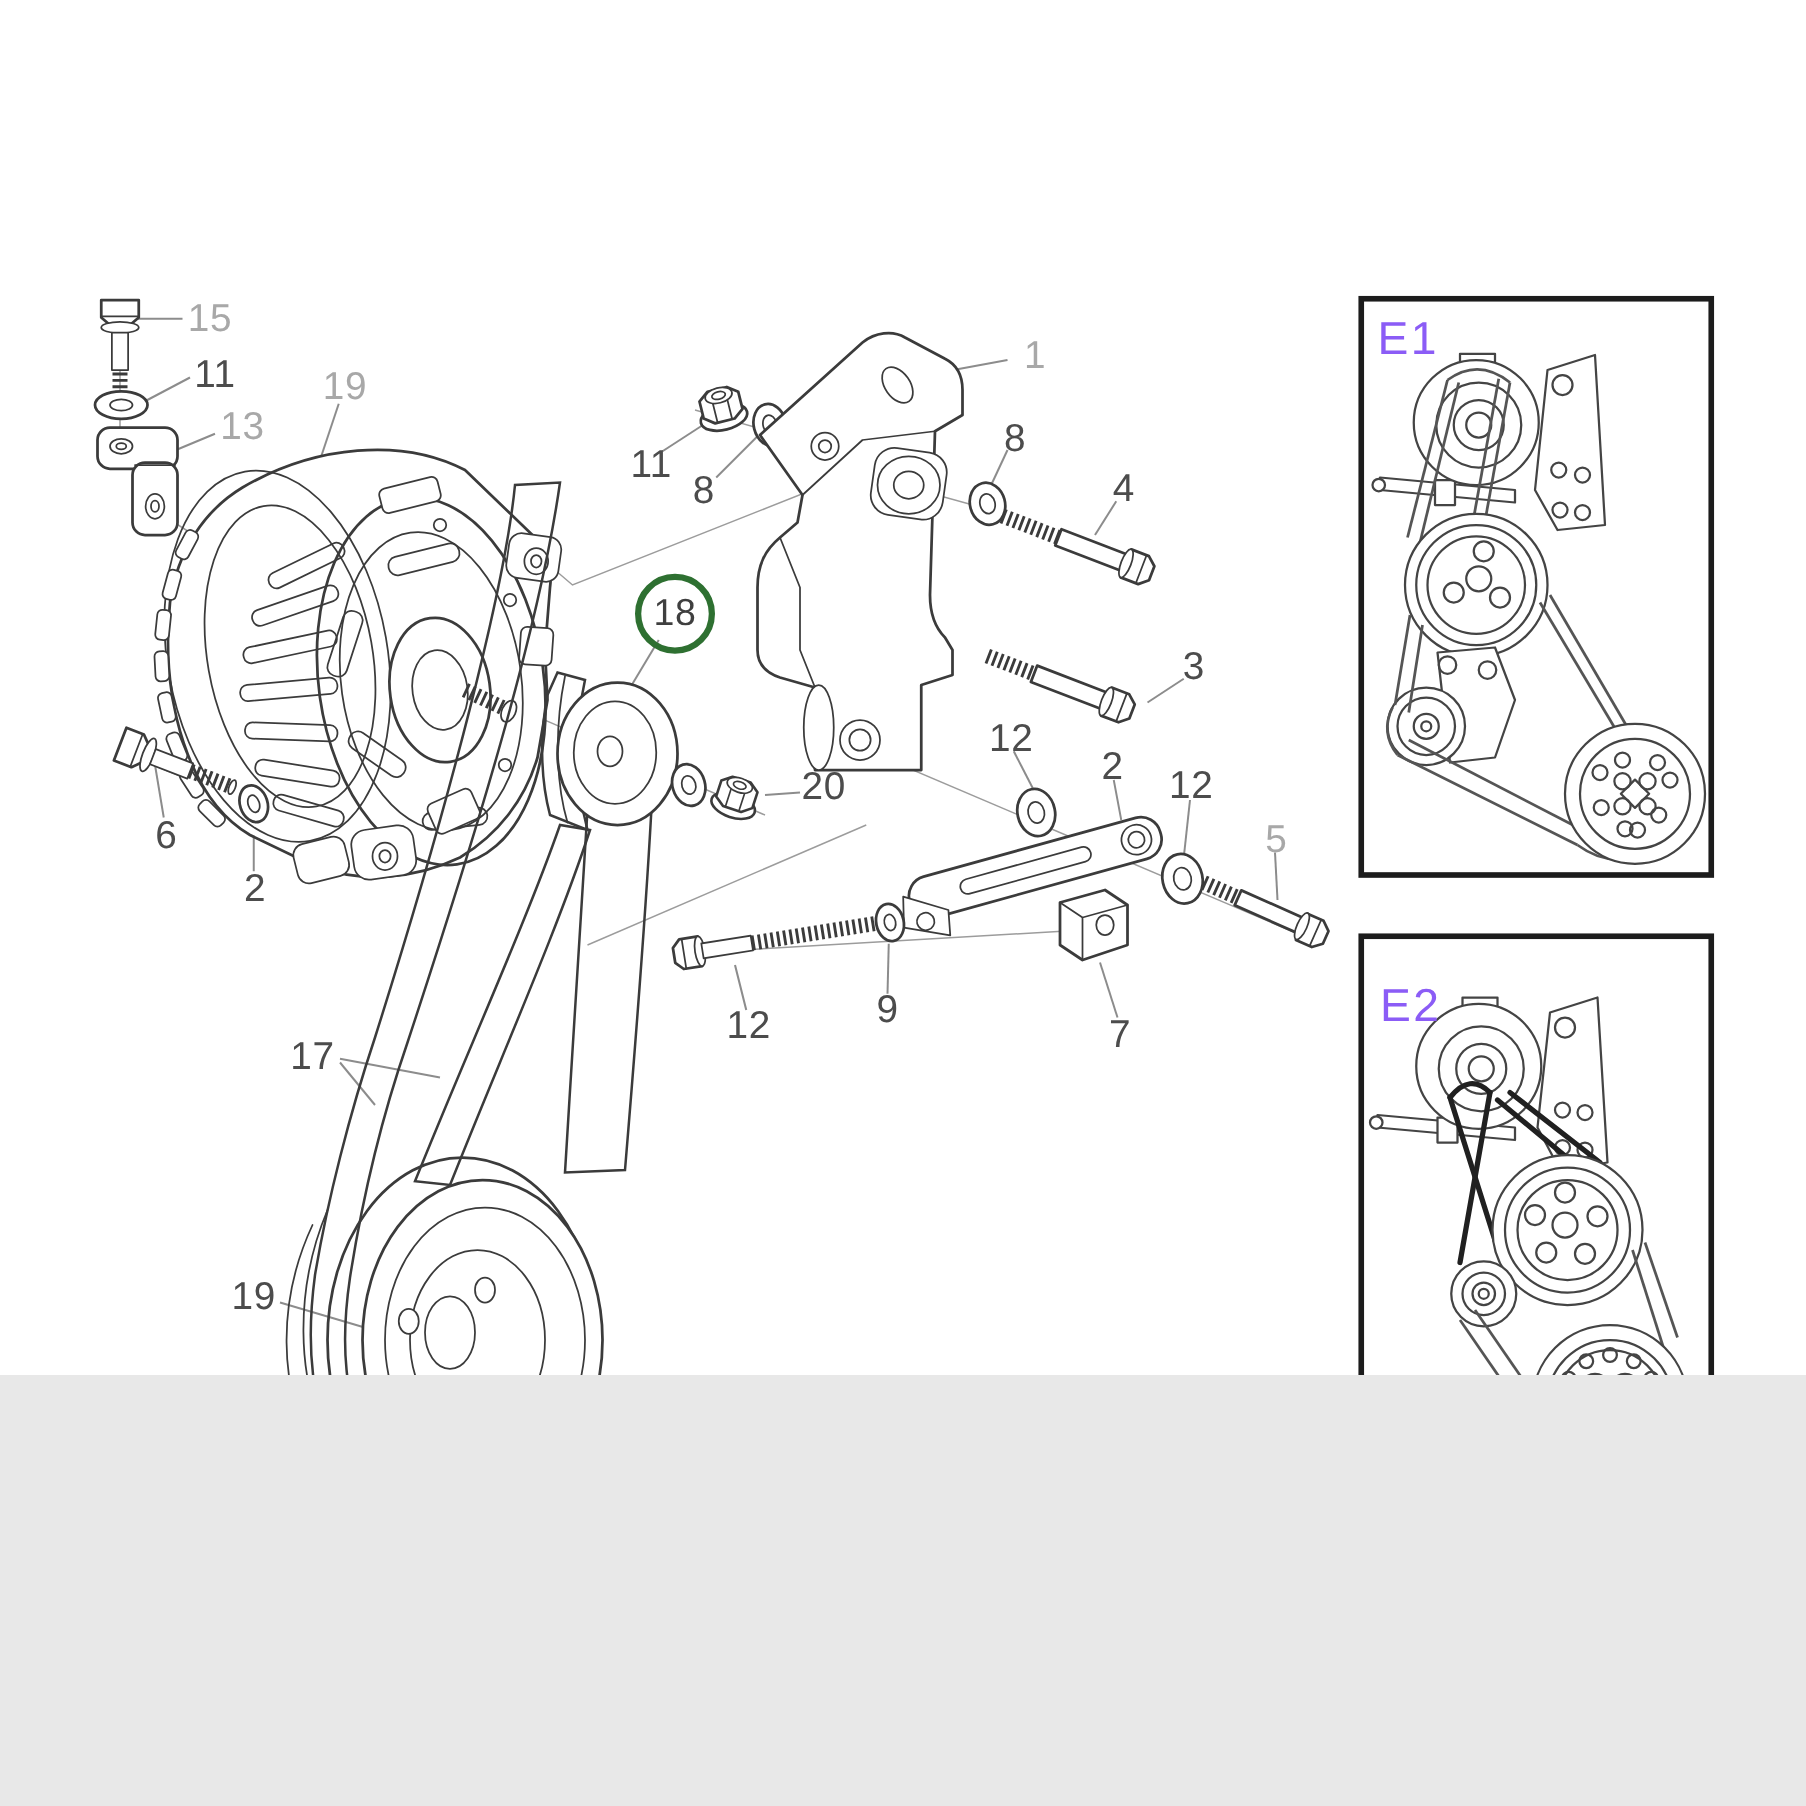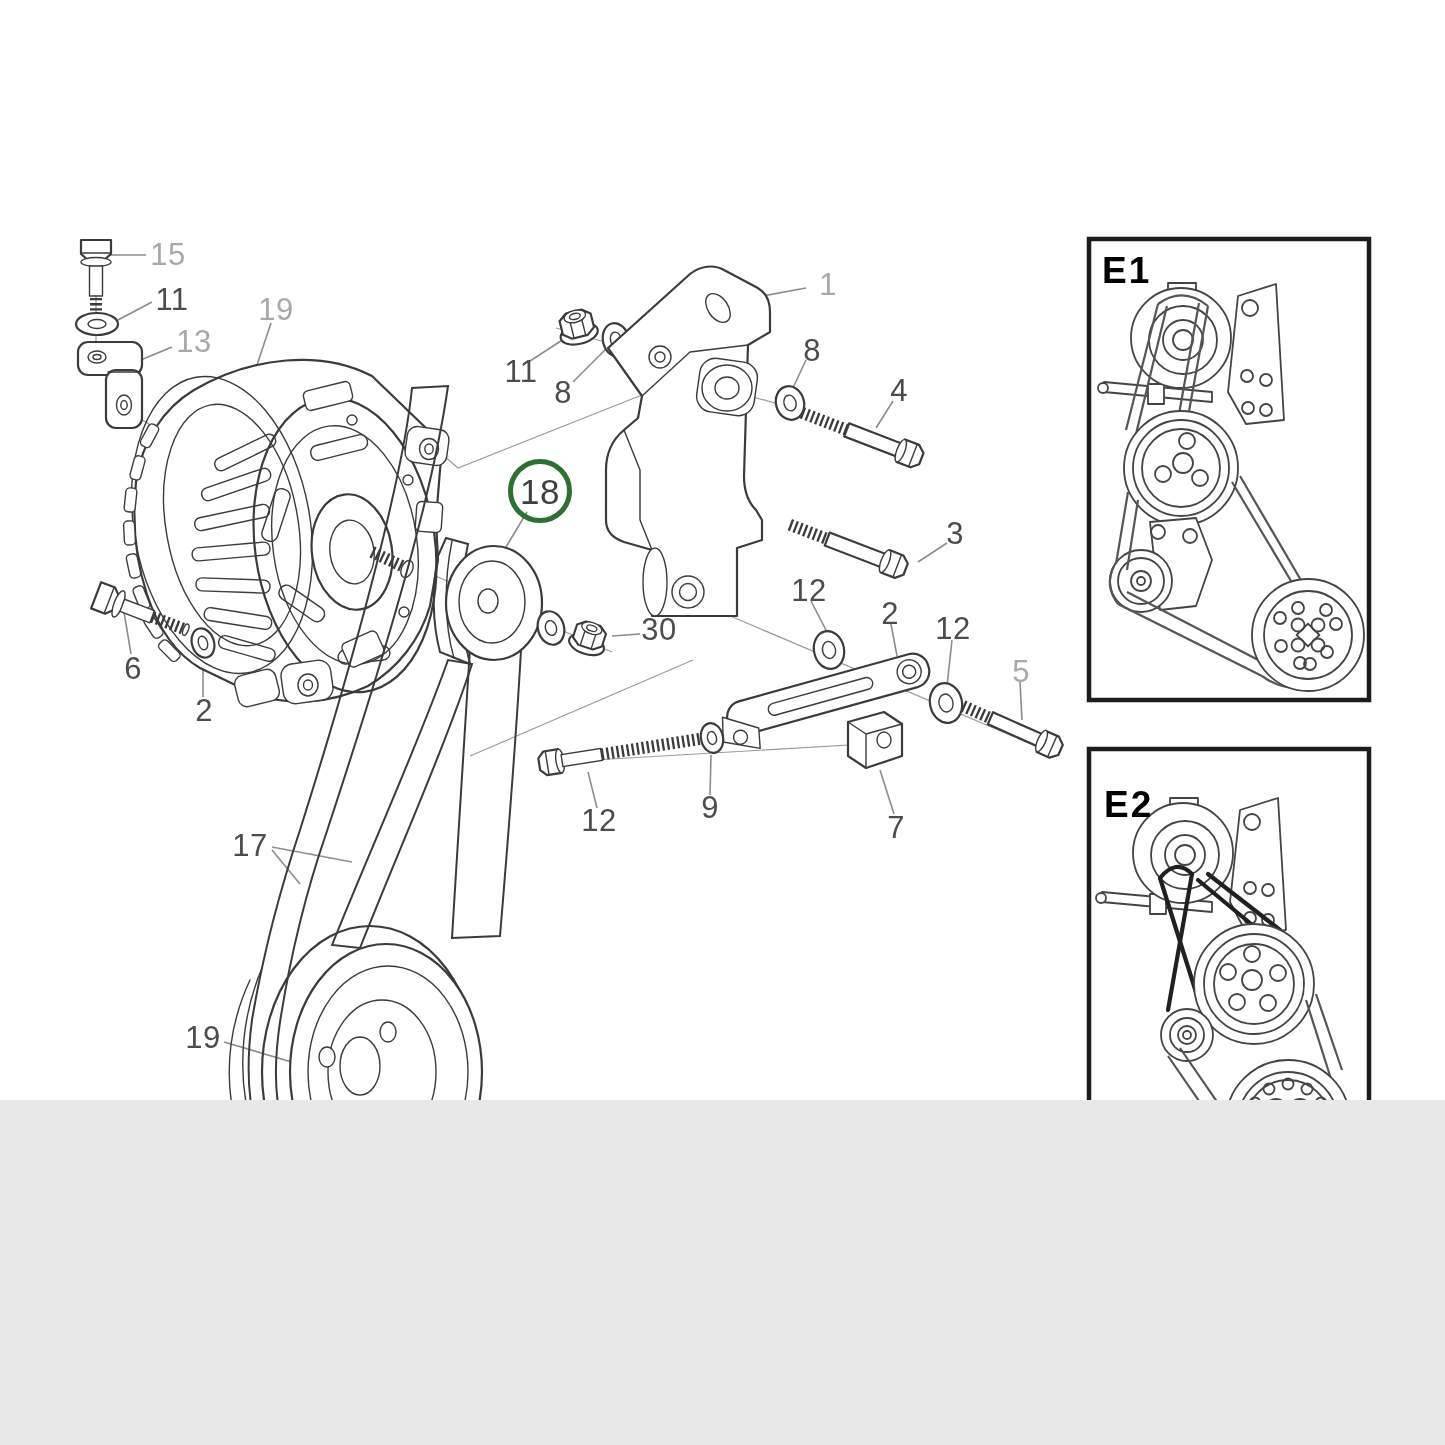--- a/index.html
+++ b/index.html
@@ -21,22 +21,22 @@
   .inset-line{stroke:#444;fill:none;stroke-width:1.8;stroke-linejoin:round;}
   .inset-fw{stroke:#444;fill:#fff;stroke-width:1.8;stroke-linejoin:round;}
   .belt1{stroke:#555;stroke-width:2.2;fill:none;}
   .belt2{stroke:#202020;stroke-width:4.2;fill:none;stroke-linecap:round;}
   .plabel{position:absolute;transform:translate(-50%,-50%);font-size:31px;
           letter-spacing:.5px;white-space:nowrap;line-height:1;}
   .tone-dark{color:var(--label-dark);}
   .tone-light{color:var(--label-light);}
   .circled{width:54px;height:54px;border:5px solid var(--highlight);border-radius:50%;
            display:flex;align-items:center;justify-content:center;background:transparent;
-           font-size:35px;color:#3f3f3f;}
-  .elabel{position:absolute;font-size:37px;color:#000000;letter-spacing:2px;line-height:1;font-weight:bold;}
+           font-size:30px;color:#3f3f3f;}
+  .elabel{position:absolute;font-size:37px;color:#8b5cf6;letter-spacing:2px;line-height:1;}
 </style>
 </head>
 <body>
 
 <div id="canvas">
 
 <svg id="art" width="1445" height="1445" viewBox="0 0 1445 1445">
   <defs>
     <pattern id="hatchA" patternUnits="userSpaceOnUse" width="7" height="7" patternTransform="rotate(48)">
       <rect width="7" height="7" fill="#ffffff"></rect>
@@ -486,21 +486,21 @@
 <div class="plabel tone-light" style="left:276px;top:309px">19</div>
 <div class="plabel tone-dark" style="left:521px;top:371px">11</div>
 <div class="plabel tone-dark" style="left:563px;top:392px">8</div>
 <div class="plabel tone-light" style="left:828px;top:284px">1</div>
 <div class="plabel tone-dark" style="left:812px;top:350px">8</div>
 <div class="plabel tone-dark" style="left:899px;top:390px">4</div>
 <div class="plabel circled" style="left:540px;top:491px">
   <span>18</span>
 </div>
 <div class="plabel tone-dark" style="left:955px;top:533px">3</div>
-<div class="plabel tone-dark" style="left:659px;top:629px">30</div>
+<div class="plabel tone-dark" style="left:659px;top:629px">20</div>
 <div class="plabel tone-dark" style="left:809px;top:590px">12</div>
 <div class="plabel tone-dark" style="left:890px;top:613px">2</div>
 <div class="plabel tone-dark" style="left:953px;top:628px">12</div>
 <div class="plabel tone-light" style="left:1021px;top:671px">5</div>
 <div class="plabel tone-dark" style="left:133px;top:668px">6</div>
 <div class="plabel tone-dark" style="left:204px;top:710px">2</div>
 <div class="plabel tone-dark" style="left:599px;top:820px">12</div>
 <div class="plabel tone-dark" style="left:710px;top:807px">9</div>
 <div class="plabel tone-dark" style="left:896px;top:827px">7</div>
 <div class="plabel tone-dark" style="left:250px;top:845px">17</div>

